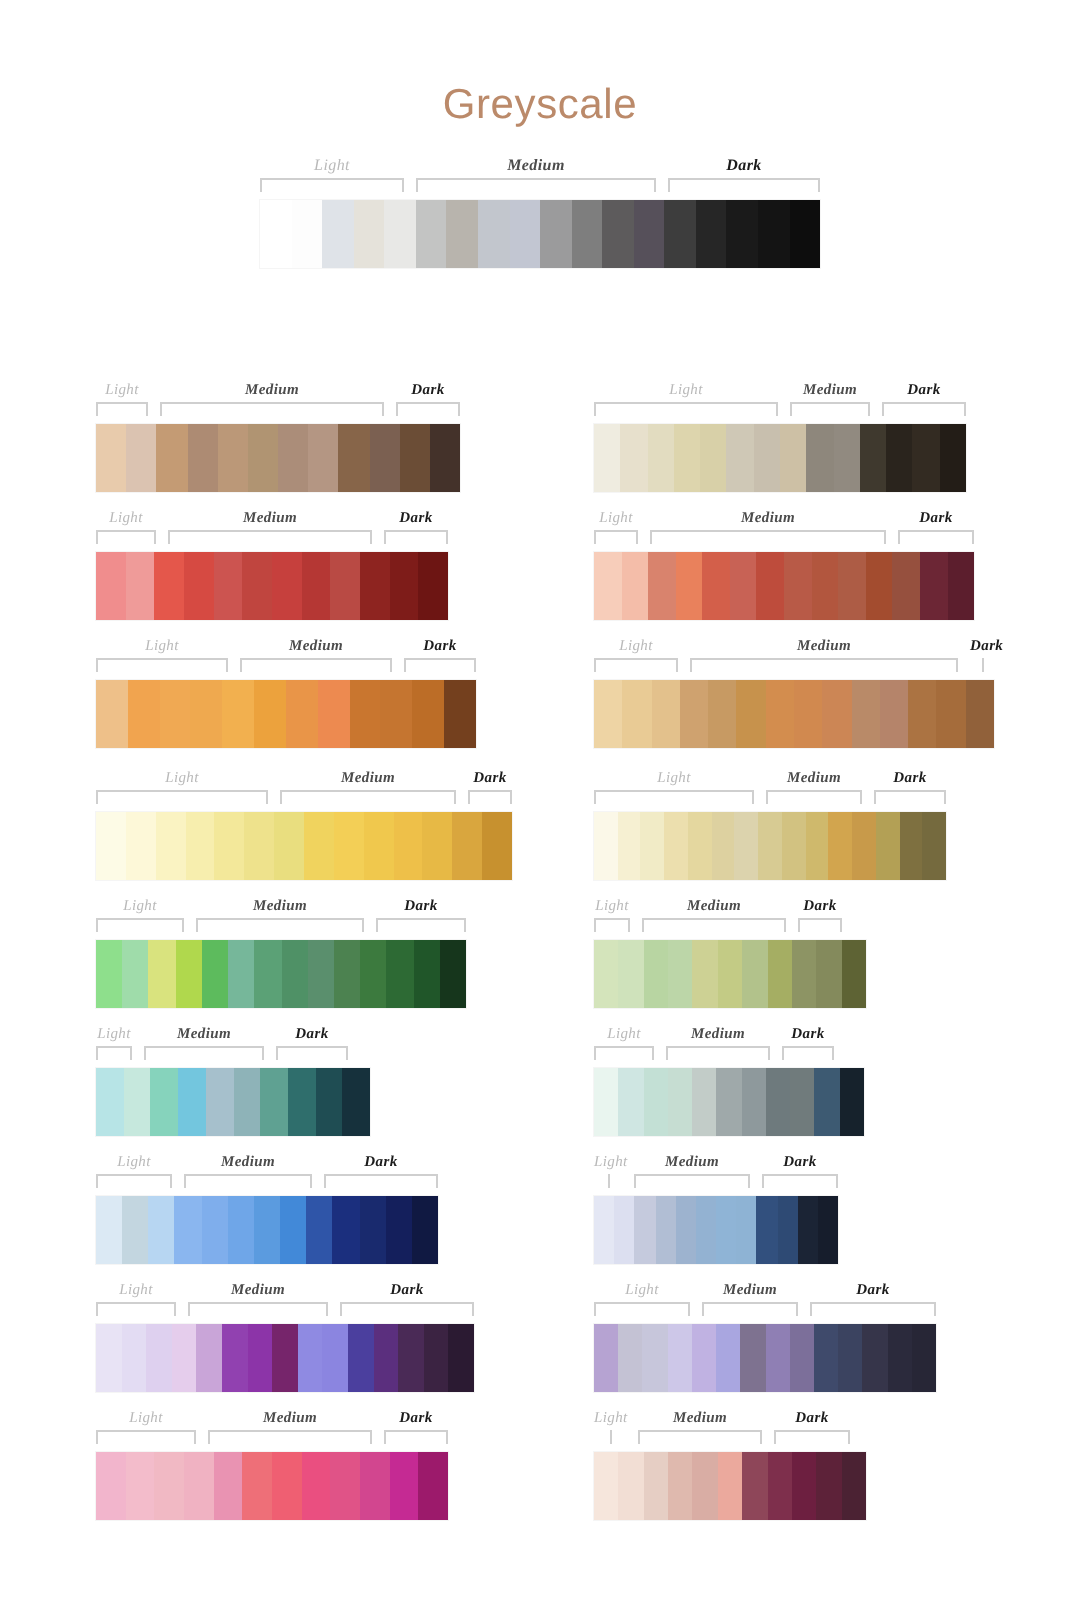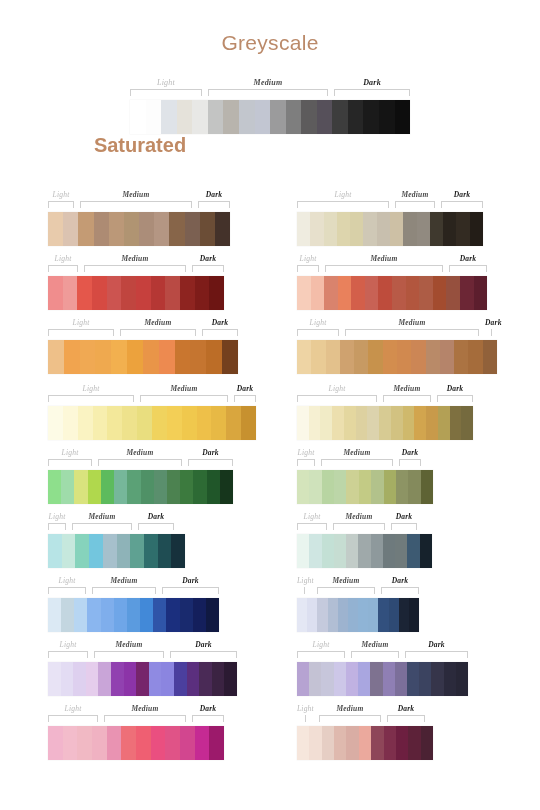--- a/index.html
+++ b/index.html
@@ -19,21 +19,21 @@
   .title {
     text-align: center;
     color: #bb8a6a;
     font-family: "Liberation Sans", sans-serif;
     font-weight: 400;
     letter-spacing: .3px;
   }
   #greyscale-title {
     font-size: 21px;
     margin: 0;
-    padding-top: 30px;
+    padding-top: 40px;
     line-height: 26px;
   }
 
   .col-titles {
     position: absolute;
     top: 133px;
     left: 0;
     width: 540px;
     height: 30px;
   }
@@ -108,21 +108,20 @@
   
   #greyscale-palette .swatches { height: 34px; }
   #greyscale-palette .group .glabel { font-size: 8px; }
 </style>
 </head>
 <body>
 
 <h1 class="title" id="greyscale-title">Greyscale</h1>
 
 <div class="col-titles">
-  <div class="col-title" id="saturated-title">Saturated</div>
 </div>
 
 <div id="greyscale-palette">
     <div class="palette" style="left: 130px; top: 78px; width: 280px;">
       <div class="labels">
         <div class="group light" style="left: 0px; width: 72px;">
           <span class="glabel">Light</span>
           <div class="bracket"></div>
         </div>
         <div class="group medium" style="left: 78px; width: 120px;">

